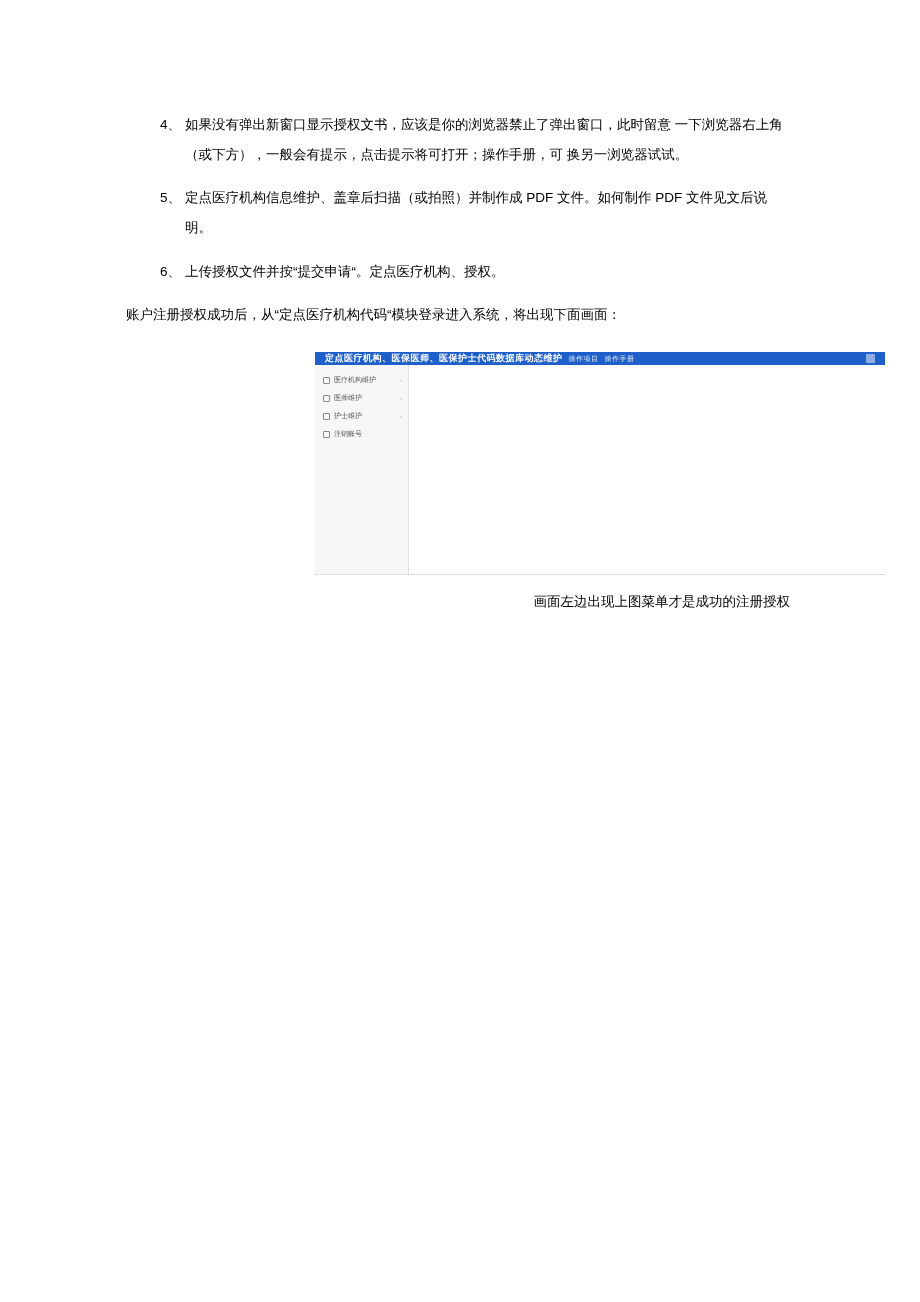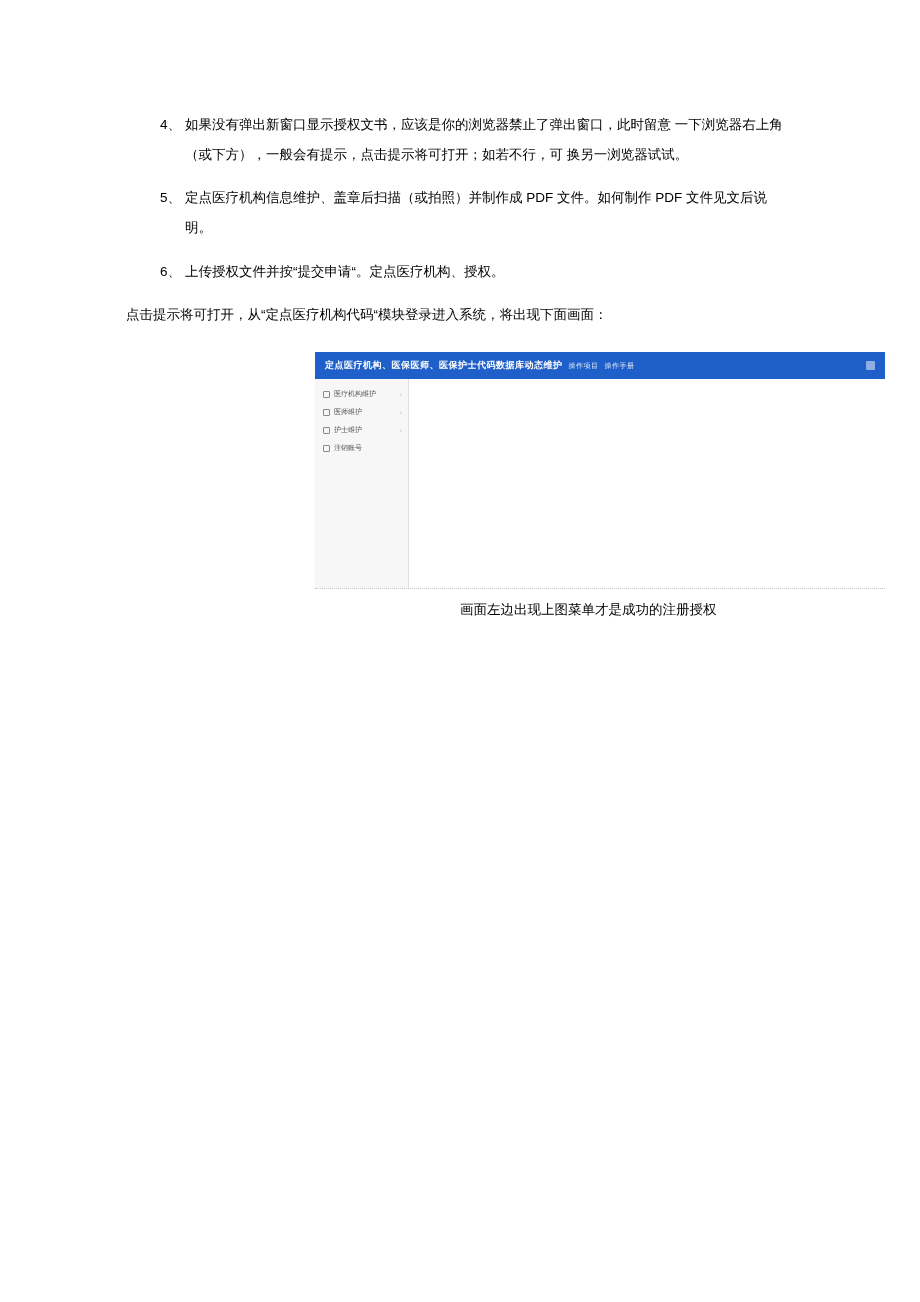--- a/index.html
+++ b/index.html
@@ -45,21 +45,21 @@
       margin-left: 155px;
       margin-top: 10px;
       width: 570px;
       position: relative;
     }
     .app-header {
       background: #1f5fc9;
       color: #fff;
       font-size: 9px;
       font-weight: bold;
-      padding: 7px 10px;
+      padding: 0 10px;
       display: flex;
       align-items: center;
       justify-content: space-between;
       letter-spacing: 0.5px;
     }
     .app-header-title { display: flex; align-items: center; gap: 6px; }
     .app-header-sub { font-size: 7px; font-weight: normal; opacity: 0.85; }
     .app-header-icon {
       width: 9px; height: 9px; background: #fff; opacity: 0.5; border-radius: 1px;
     }
@@ -90,52 +90,52 @@
       border-radius: 1px;
       display:inline-block;
     }
     .sidebar-chevron {
       font-size: 6px;
       color: #aaa;
     }
     .content-area { flex: 1; background: #ffffff; }
     .caption {
       font-size: 13.5px;
-      text-align: left;
-      margin-top: 12px;
+      text-align: right;
+      margin-top: 18px;
       margin-left: 300px;
     }
     .para2 {
       font-size: 13.5px;
       line-height: 2.2;
       margin-top: 34px;
       margin-left: 0px;
     }
   </style>
 </head>
 <body>
 
 <div class="page">
   <div>
     <div class="list-item">
       <span class="list-num">4、</span>
-      <span class="list-text">如果没有弹出新窗口显示授权文书，应该是你的浏览器禁止了弹出窗口，此时留意 一下浏览器右上角（或下方），一般会有提示，点击提示将可打开；如若不行，可 换另一浏览器试试。</span>
+      <span class="list-text">如果没有弹出新窗口显示授权文书，应该是你的浏览器禁止了弹出窗口，此时留意 一下浏览器右上角（或下方），一般会有提示，点击提示将可打开；操作手册，可 换另一浏览器试试。</span>
     </div>
     <div class="list-item">
       <span class="list-num">5、</span>
       <span class="list-text"> 定点医疗机构信息维护、盖章后扫描（或拍照）并制作成 PDF 文件。如何制作 PDF 文件见文后说明。</span>
     </div>
     <div class="list-item">
       <span class="list-num">6、</span>
       <span class="list-text">上传授权文件并按“提交申请“。定点医疗机构、授权。</span>
     </div>
   </div>
 
 
-  <p class="paragraph">点击提示将可打开，从“定点医疗机构代码“模块登录进入系统，将出现下面画面：</p>
+  <p class="paragraph">账户注册授权成功后，从“定点医疗机构代码“模块登录进入系统，将出现下面画面：</p>
 
   <div class="screenshot-container">
     <div class="app-header">
       <span class="app-header-title">
         <span>定点医疗机构、医保医师、医保护士代码数据库动态维护</span>
         <span class="app-header-sub">操作项目</span>
         <span class="app-header-sub">操作手册</span>
       </span>
       <span class="app-header-icon"></span>
     </div>

